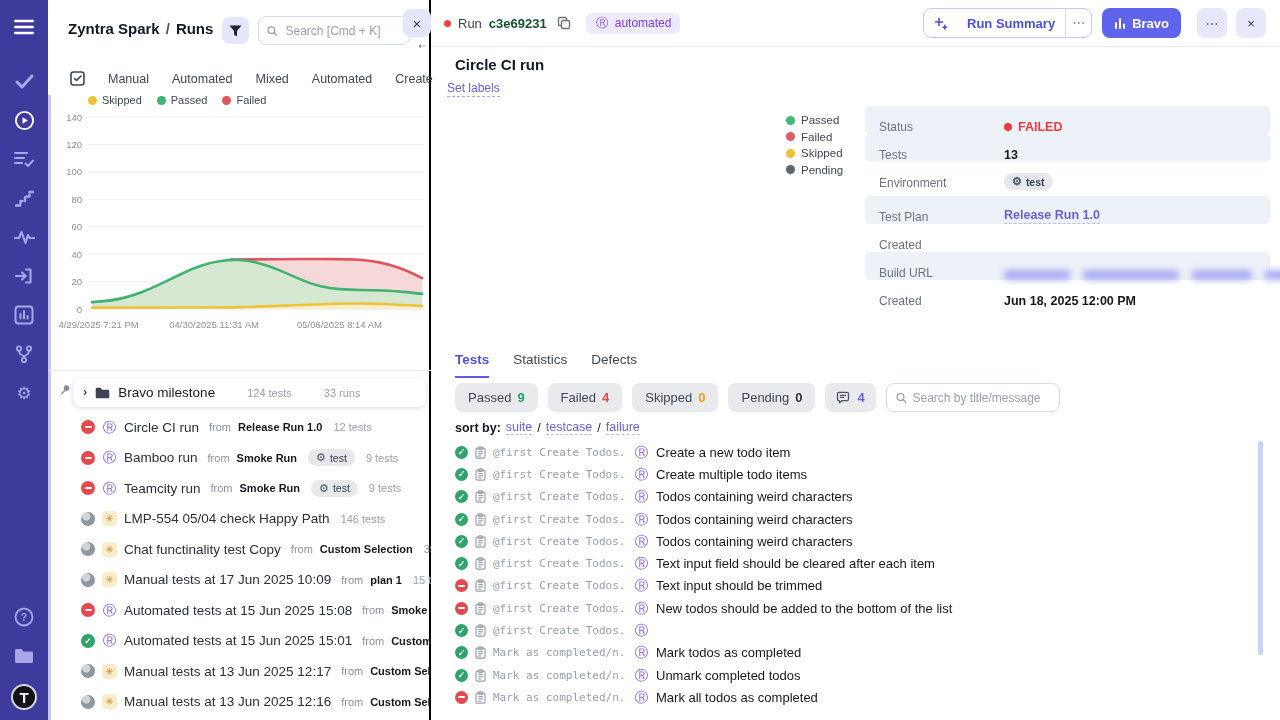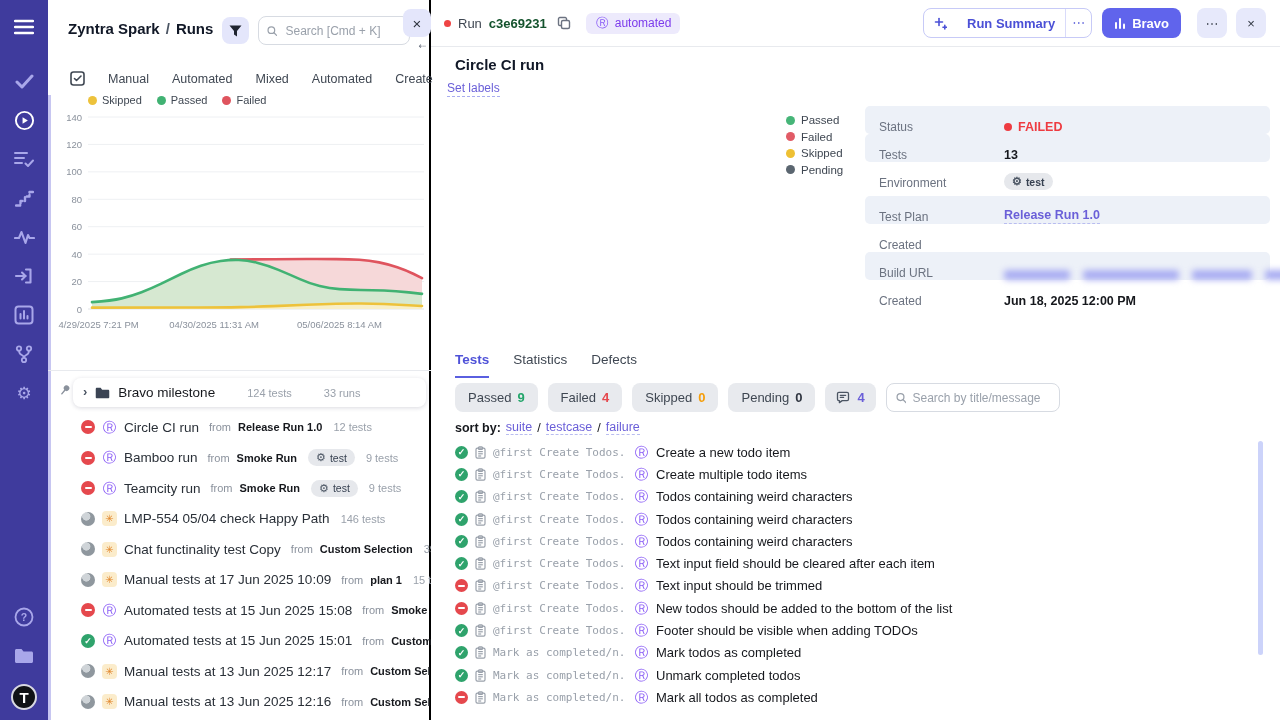--- a/index.html
+++ b/index.html
@@ -749,21 +749,20 @@
               <rect x="1" y="2.2" width="9" height="10" rx="1.4"></rect>
               <rect x="3.4" y="0.8" width="4.2" height="2.6" rx="1"></rect>
               <line x1="3.2" y1="5.6" x2="7.8" y2="5.6"></line>
               <line x1="3.2" y1="7.8" x2="7.8" y2="7.8"></line>
               <line x1="3.2" y1="10" x2="6.2" y2="10"></line>
             </g>
           </svg>
         </span>
         <span class="t-suite">@first Create Todos...</span>
         <span class="atype">Ⓡ</span>
-        <span class="t-title">Footer should be visible when adding TODOs</span>
       </div>
       <div class="trow">
         <span class="st st-passed"></span>
         <span class="t-clip">
           <svg width="11" height="13" viewBox="0 0 11 13">
             <g stroke="currentColor" stroke-width="1.2" fill="none">
               <rect x="1" y="2.2" width="9" height="10" rx="1.4"></rect>
               <rect x="3.4" y="0.8" width="4.2" height="2.6" rx="1"></rect>
               <line x1="3.2" y1="5.6" x2="7.8" y2="5.6"></line>
               <line x1="3.2" y1="7.8" x2="7.8" y2="7.8"></line>

